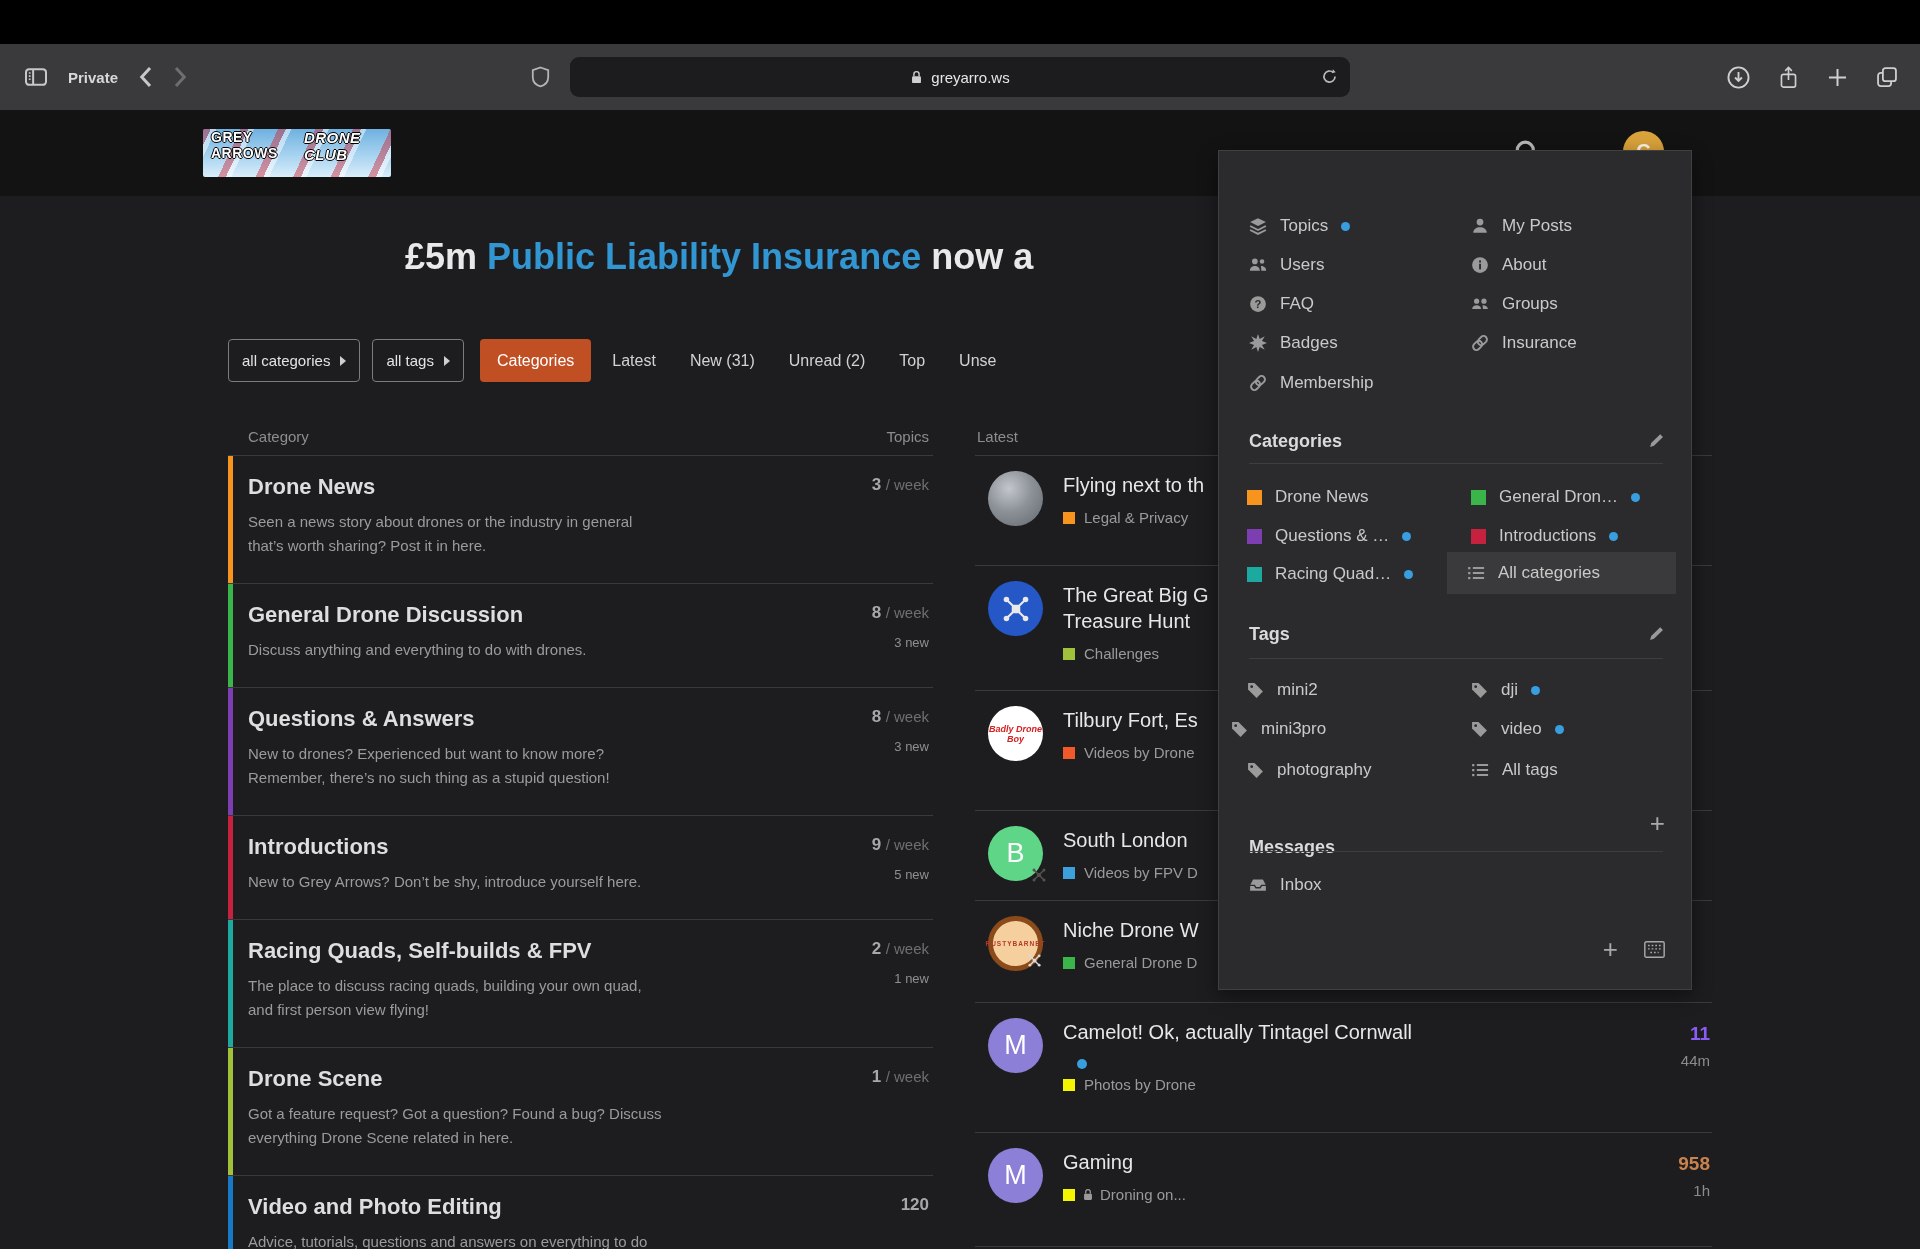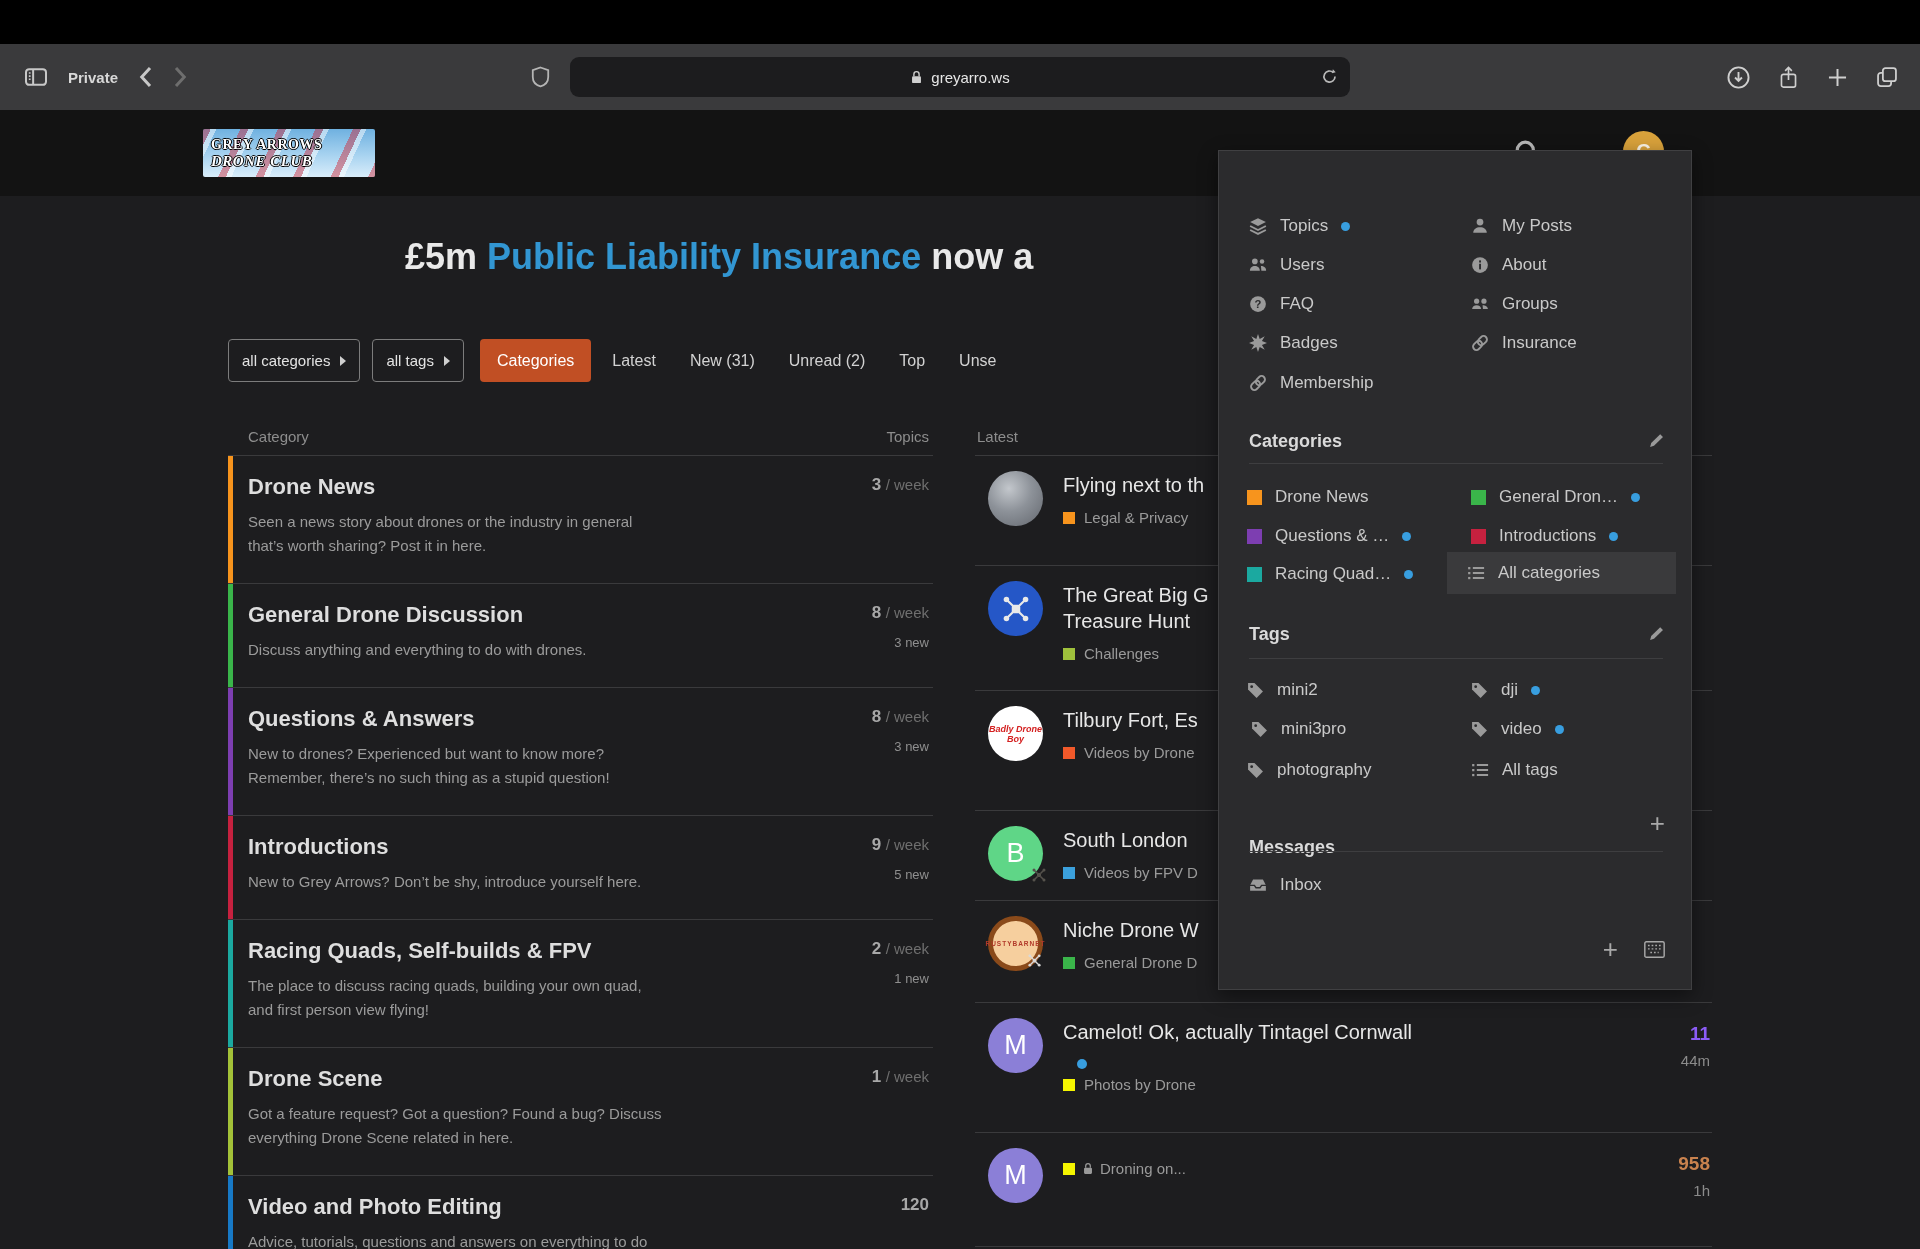--- a/index.html
+++ b/index.html
@@ -15,23 +15,23 @@
   .chev{color:#c8c8c8;}
   .chev.dim{color:#6e6e6e;}
   .url-pill{position:absolute;left:570px;top:13px;width:780px;height:40px;background:#1c1c1e;border-radius:9px;
             display:flex;align-items:center;justify-content:center;gap:8px;color:#e6e6e6;font-size:15px;}
   .shield{position:absolute;left:531px;top:22px;}
   .refresh{position:absolute;right:12px;top:11px;}
   .tb-right{position:absolute;right:22px;top:0;height:66px;display:flex;align-items:center;gap:28px;}
 
   
   .siteheader{position:absolute;left:0;top:110px;width:100%;height:86px;background:#131313;}
-  .logo{position:absolute;left:203px;top:19px;width:172px;height:48px;border-radius:2px;overflow:hidden;
+  .logo{position:absolute;left:203px;top:19px;width:188px;height:48px;border-radius:2px;overflow:hidden;
         background:linear-gradient(180deg,#6fb1e0 0%,#a8d3f0 55%,#d9edfa 100%);
-        display:flex;flex-direction:column;justify-content:center;padding-left:8px;box-sizing:border-box;font-family:Liberation Serif, serif;}
+        display:flex;justify-content:center;padding-left:8px;box-sizing:border-box;}
   .logo::before{content:"";position:absolute;inset:0;
         background:repeating-linear-gradient(115deg, rgba(205,35,50,.45) 0 7px, rgba(255,255,255,.5) 7px 12px, transparent 12px 34px);}
   .logo-l1{position:relative;font-size:14px;font-weight:bold;color:#fff;letter-spacing:.5px;
         text-shadow:-1px 0 #000,1px 0 #000,0 -1px #000,0 1px #000;}
   .logo-l2{position:relative;font-size:15px;font-weight:bold;font-style:italic;color:#fff;letter-spacing:.5px;
         text-shadow:-1px 0 #000,1px 0 #000,0 -1px #000,0 1px #000;}
   .search-btn{position:absolute;left:1514px;top:29px;cursor:pointer;}
   .burger{position:absolute;left:1560px;top:112px;width:57px;height:38px;background:#2b2b2d;border-radius:4px 4px 0 0;
           display:flex;flex-direction:column;justify-content:center;align-items:center;gap:5px;cursor:pointer;}
   .burger i{display:block;width:28px;height:3px;background:#c9c9c9;border-radius:1px;}
@@ -423,20 +423,21 @@
       <div class="lat-stats">
         <div class="lat-replies" style="color: #8b5cf6;">11</div>
         <div class="lat-time">44m</div>
       </div>
     </div>
 
     <div class="lat-row last" style="min-height:115px">
       <div class="lat-avatar av-letter" style="background: rgb(139, 127, 215);">
         <span>M</span>
       </div>
+      <div class="lat-title">Gaming</div>
       <div class="badge-line">
         <span class="sq" style="background: rgb(245, 245, 0);"></span>
         <span style="margin:0 -3px 0 -2px;">
           <svg width="12" height="13" viewBox="0 0 16 18">
               <rect x="2.5" y="8" width="11" height="8.5" rx="1.5" fill="#9a9a9a"></rect>
               <path d="M4.8 8V5.6a3.2 3.2 0 0 1 6.4 0V8" stroke="#9a9a9a" stroke-width="1.7" fill="none"></path>
             </svg>
         </span>
         <span>Droning on...</span>
       </div>
@@ -579,21 +580,21 @@
     </span>
     <div class="divider" style="top:507px"></div>
 
     <div class="m-item" style="left:28px;top:526px">
       <svg width="17" height="17" viewBox="0 0 16 16">
           <path d="M1 7V1h6l8 8-6 6z" fill="#9a9a9a"></path>
           <circle cx="4.4" cy="4.4" r="1.3" fill="#2b2b2d"></circle>
         </svg>
       <span>mini2</span>
     </div>
-    <div class="m-item" style="left:32px;top:565px">
+    <div class="m-item" style="left:12px;top:565px">
       <svg width="17" height="17" viewBox="0 0 16 16">
           <path d="M1 7V1h6l8 8-6 6z" fill="#9a9a9a"></path>
           <circle cx="4.4" cy="4.4" r="1.3" fill="#2b2b2d"></circle>
         </svg>
       <span>mini3pro</span>
     </div>
     <div class="m-item" style="left:28px;top:606px">
       <svg width="17" height="17" viewBox="0 0 16 16">
           <path d="M1 7V1h6l8 8-6 6z" fill="#9a9a9a"></path>
           <circle cx="4.4" cy="4.4" r="1.3" fill="#2b2b2d"></circle>

